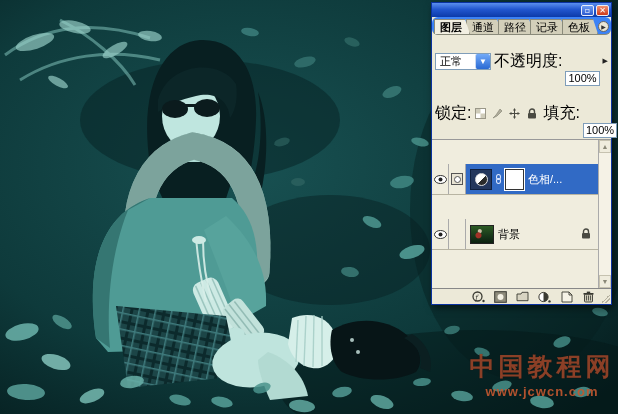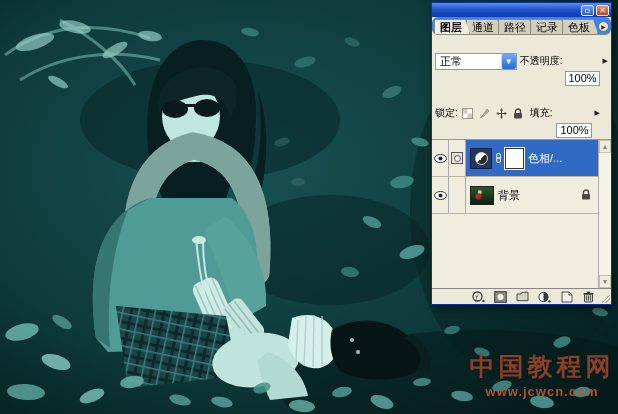--- a/index.html
+++ b/index.html
@@ -58,35 +58,35 @@
 
   .ctrl-row { flex:0 0 20px; display:flex; align-items:center; padding:1px 3px; gap:3px; }
   .combo {
     width:88px; height:17px; background:#fff; border:1px solid #7f9db9;
     display:flex; justify-content:space-between; align-items:center; padding-left:4px; cursor:pointer;
   }
   .combo-arrow {
     width:15px; height:15px; color:#fff; font-size:8px; line-height:15px; text-align:center;
     background:linear-gradient(#72aaf8,#2a6ad4); border-left:1px solid #c8d8f0; border-radius:2px;
   }
-  .ctrl-label { font-size:10px; white-space:nowrap; }
+  .ctrl-label { font-size:16px; white-space:nowrap; }
   .valbox {
     width:36px; height:15px; background:#fff; border:1px solid #7f9db9;
     text-align:right; padding:0 2px; line-height:13px; cursor:text;margin-top:35px;
   }
   .flyout { font-size:7px; color:#222; cursor:pointer; }
   .lock-icons { display:flex; gap:4px; align-items:center; margin-right:2px; }
   .mini-ico { width:13px; height:13px; display:flex; align-items:center; justify-content:center; cursor:pointer; }
 
   .list {
     flex:1 1 auto; background:#f0edde; border-top:1px solid #999;
     position:relative; overflow:hidden;
   }
   .rows { position:absolute; left:0; top:0; right:13px; bottom:0; }
-  .lrow { height:37px; display:flex; border-bottom:1px solid #b8b4a2; cursor:pointer; }
+  .lrow { height:31px; display:flex; border-bottom:1px solid #b8b4a2; cursor:pointer;margin-top:24px; }
   .col-eye, .col-mk {
     width:17px; flex:0 0 17px; border-right:1px solid #aaa;
     display:flex; align-items:center; justify-content:center;
   }
   .row-body { flex:1; display:flex; align-items:center; gap:4px; padding:0 4px; overflow:hidden; }
   .lrow.selected .row-body { background:#316ac5; color:#fff; }
   .layer-name { font-size:11px; white-space:nowrap; }
   .name-italic { }
 
   .adj-thumb {

